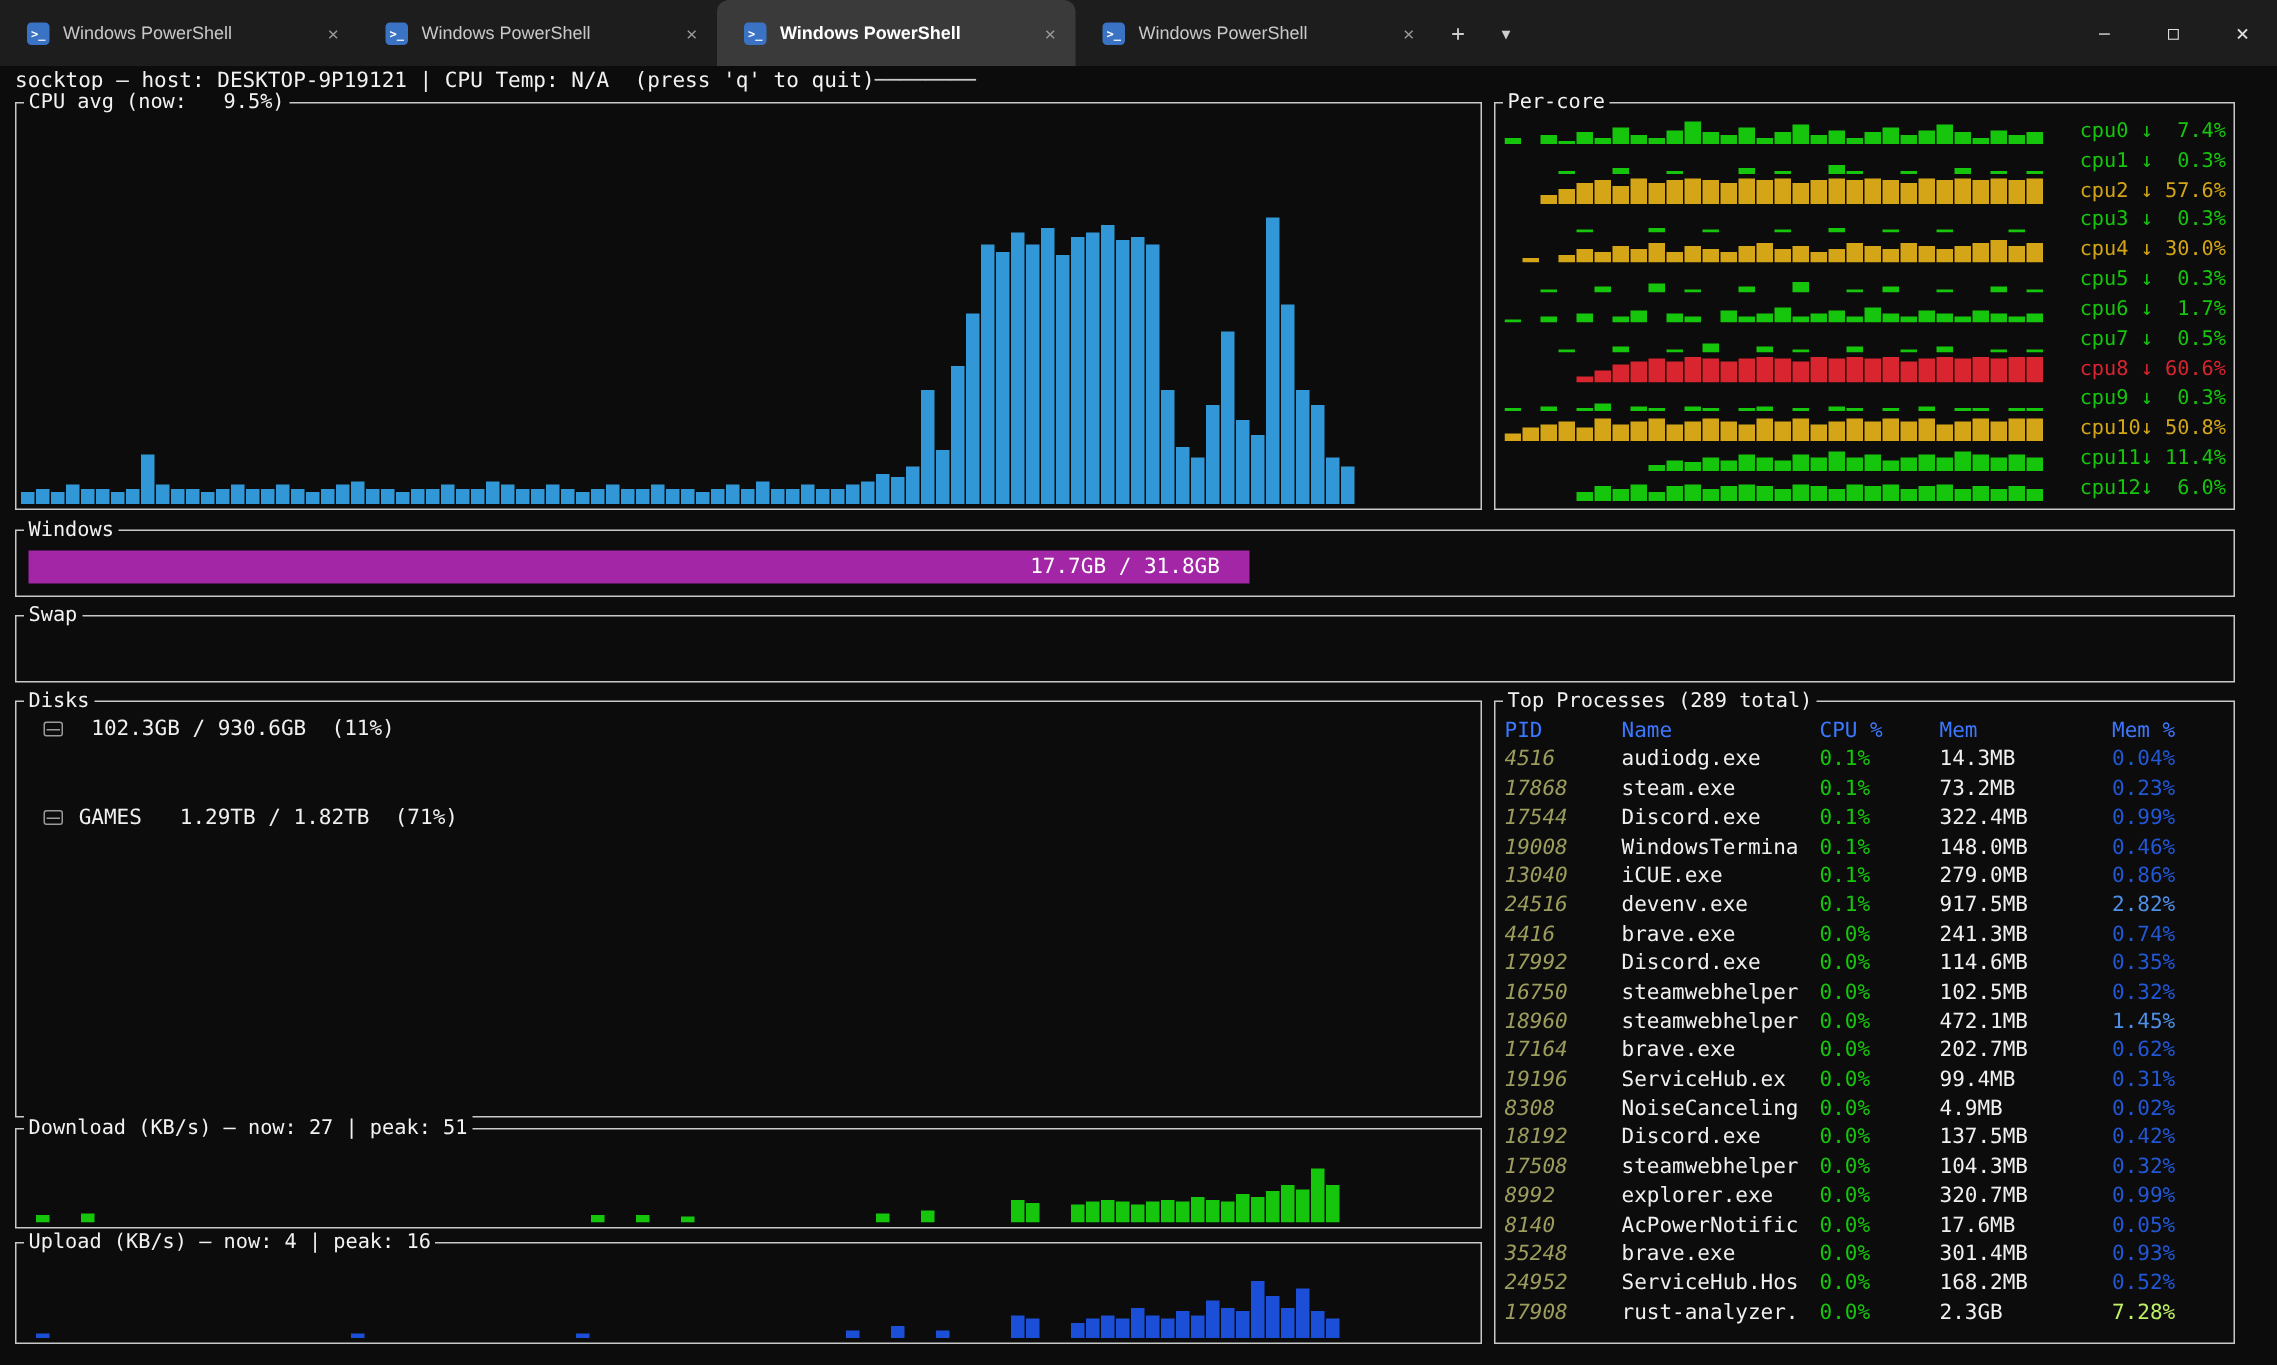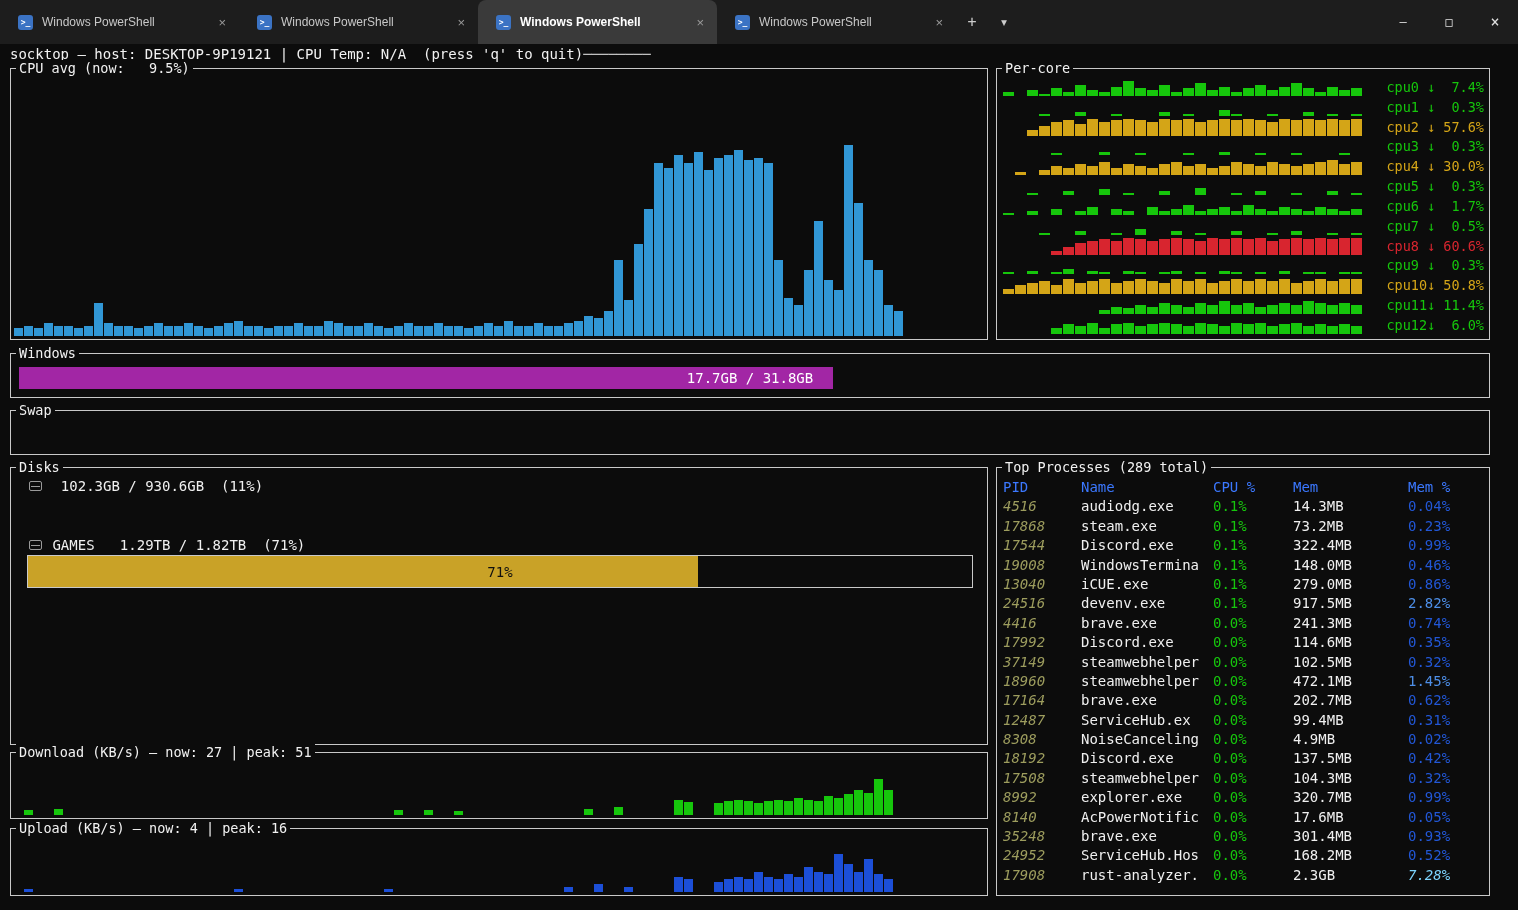--- a/index.html
+++ b/index.html
@@ -44,21 +44,21 @@
   .disk-icon{width:13px;height:10px;border:1px solid #9a9a9a;border-radius:2px;margin-right:2px;position:relative;flex:none;}
   .disk-icon:after{content:"";position:absolute;left:1px;right:1px;top:4px;border-top:1px solid #9a9a9a;}
   .disk-gauge{position:absolute;left:16px;width:946px;height:33px;border:1px solid #c9c9c9;}
   .disk-fill{position:absolute;left:0;top:0;bottom:0;}
   .disk-pct{position:absolute;inset:0;display:flex;align-items:center;justify-content:center;font-size:14px;z-index:2;}
   
   .ptable{position:absolute;left:6px;right:3px;top:10px;bottom:3px;font-size:14px;overflow:hidden;}
   .prow,.phead{display:grid;grid-template-columns:78px 132px 80px 115px 1fr;height:19.4px;line-height:19px;white-space:nowrap;overflow:hidden;}
   .phead > div{color:#3b78ff;}
   .pid{color:#9d9d5e;font-style:italic;} .pname{color:#f0f0f0;} .pcpu{color:#16c60c;} .pmem{color:#f0f0f0;}
-  .ppct.blue{color:#2257d6;} .ppct.bright{color:#4e8fe8;} .ppct.yellow{color:#7dd3fc;font-style:italic;}
+  .ppct.blue{color:#2257d6;} .ppct.bright{color:#4e8fe8;} .ppct.yellow{color:#bef264;}
 </style>
 </head>
 <body>
 
 <div class="tabbar">
   <div class="tab">
     <span class="ps-icon">&gt;_</span>
     <span class="tab-label">Windows PowerShell</span>
     <span class="tab-close">×</span>
   </div>
@@ -668,24 +668,20 @@
 
   <div class="disk-head" style="top:10px;">
     <span class="disk-icon"></span>
     <span>  102.3GB / 930.6GB  (11%)</span>
   </div>
 
   <div class="disk-head" style="top:69px;">
     <span class="disk-icon"></span>
     <span> GAMES   1.29TB / 1.82TB  (71%)</span>
   </div>
-  <div class="disk-gauge" style="top:87px;">
-    <div class="disk-fill" style="width: 71%; background: rgb(201, 162, 39);"></div>
-    <div class="disk-pct" style="color: rgb(16, 16, 16);">71%</div>
-  </div>
 </div>
 
 <div class="panel" style="left:10px;top:752px;width:978px;height:67px;">
   <div class="panel-title">Download (KB/s) — now: 27 | peak: 51</div>
   <div class="chart">
       <div class="bar" style="width: 9px; background: rgb(22, 198, 12); height: 0%;"></div>
       <div class="bar" style="width: 9px; background: rgb(22, 198, 12); height: 9.09091%; min-height: 2px;"></div>
       <div class="bar" style="width: 9px; background: rgb(22, 198, 12); height: 0%;"></div>
       <div class="bar" style="width: 9px; background: rgb(22, 198, 12); height: 0%;"></div>
       <div class="bar" style="width: 9px; background: rgb(22, 198, 12); height: 12.7273%; min-height: 2px;"></div>
@@ -946,42 +942,42 @@
           <div class="ppct blue">0.74%</div>
         </div>
         <div class="prow">
           <div class="pid">17992</div>
           <div class="pname">Discord.exe</div>
           <div class="pcpu">0.0%</div>
           <div class="pmem">114.6MB</div>
           <div class="ppct blue">0.35%</div>
         </div>
         <div class="prow">
-          <div class="pid">37149</div>
+          <div class="pid">16750</div>
           <div class="pname">steamwebhelper</div>
           <div class="pcpu">0.0%</div>
           <div class="pmem">102.5MB</div>
           <div class="ppct blue">0.32%</div>
         </div>
         <div class="prow">
           <div class="pid">18960</div>
           <div class="pname">steamwebhelper</div>
           <div class="pcpu">0.0%</div>
           <div class="pmem">472.1MB</div>
           <div class="ppct bright">1.45%</div>
         </div>
         <div class="prow">
           <div class="pid">17164</div>
           <div class="pname">brave.exe</div>
           <div class="pcpu">0.0%</div>
           <div class="pmem">202.7MB</div>
           <div class="ppct blue">0.62%</div>
         </div>
         <div class="prow">
-          <div class="pid">12487</div>
+          <div class="pid">19196</div>
           <div class="pname">ServiceHub.ex</div>
           <div class="pcpu">0.0%</div>
           <div class="pmem">99.4MB</div>
           <div class="ppct blue">0.31%</div>
         </div>
         <div class="prow">
           <div class="pid">8308</div>
           <div class="pname">NoiseCanceling</div>
           <div class="pcpu">0.0%</div>
           <div class="pmem">4.9MB</div>

